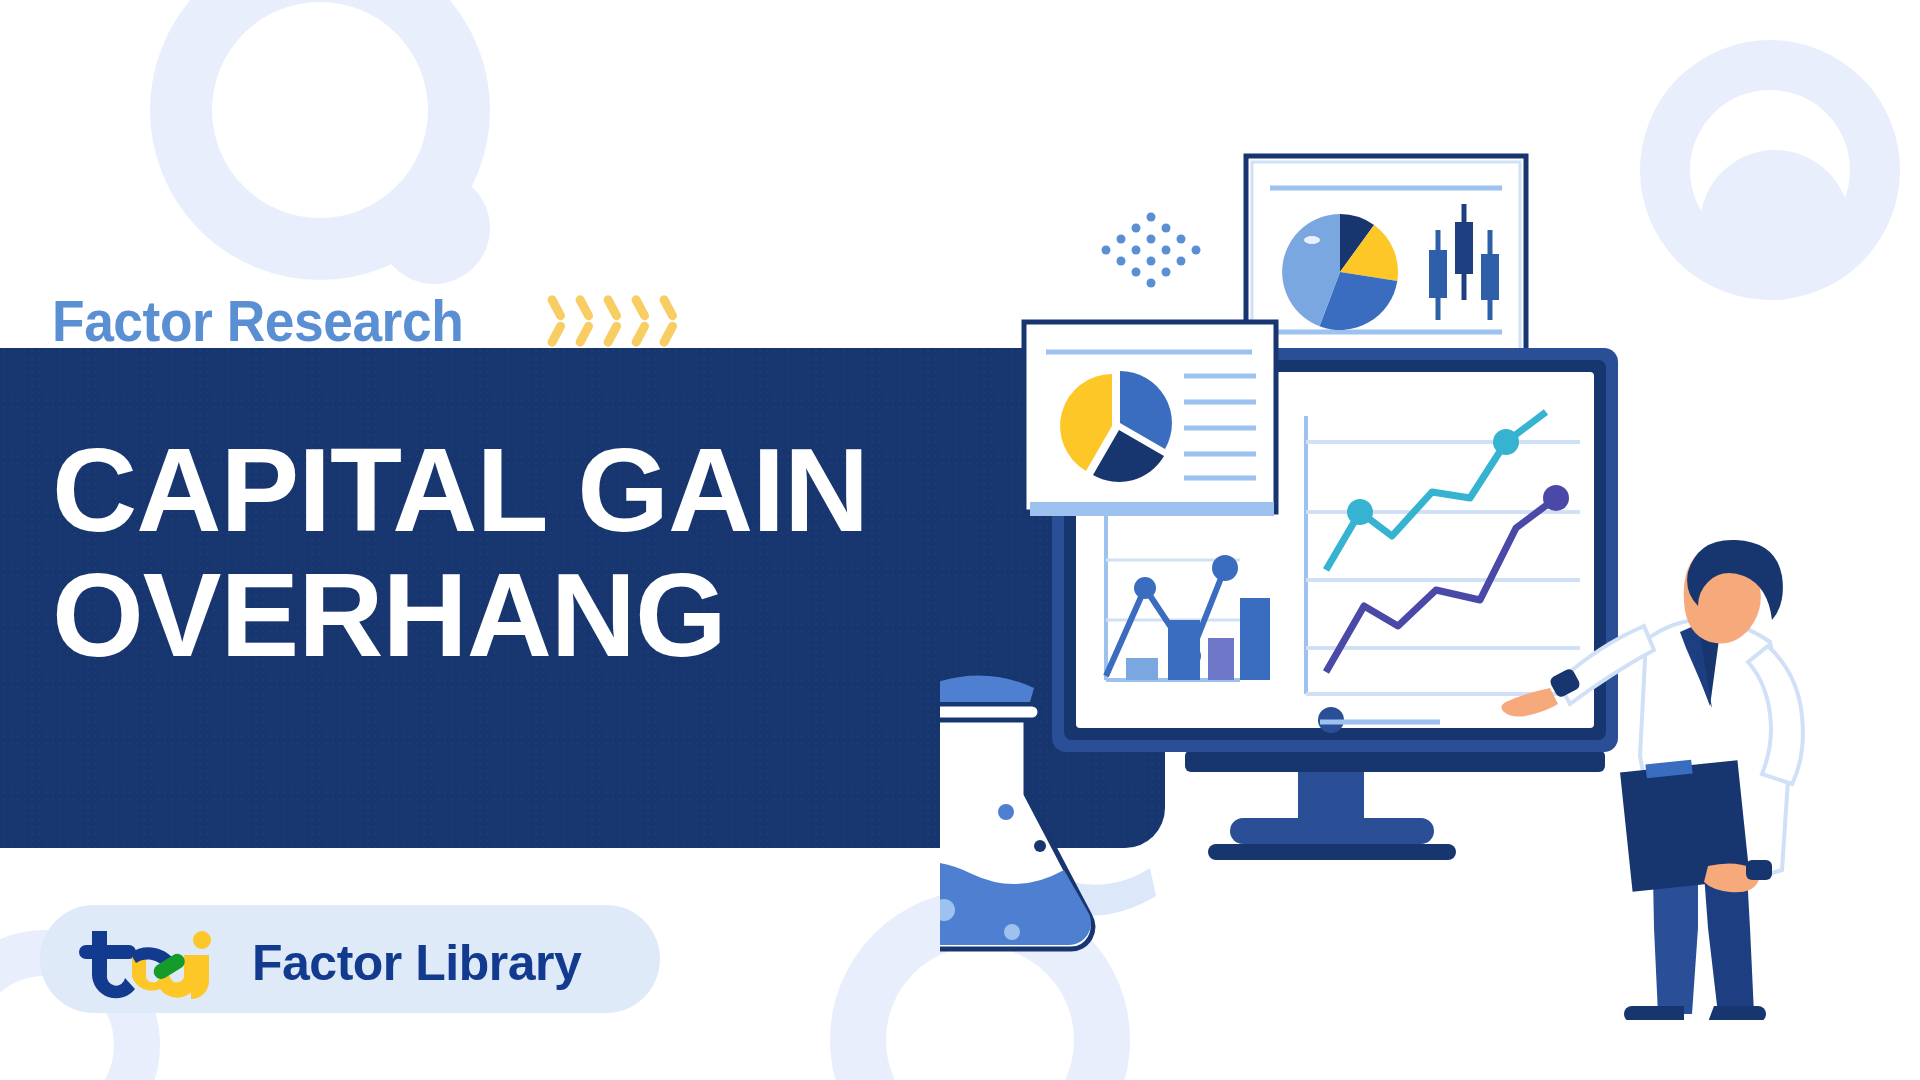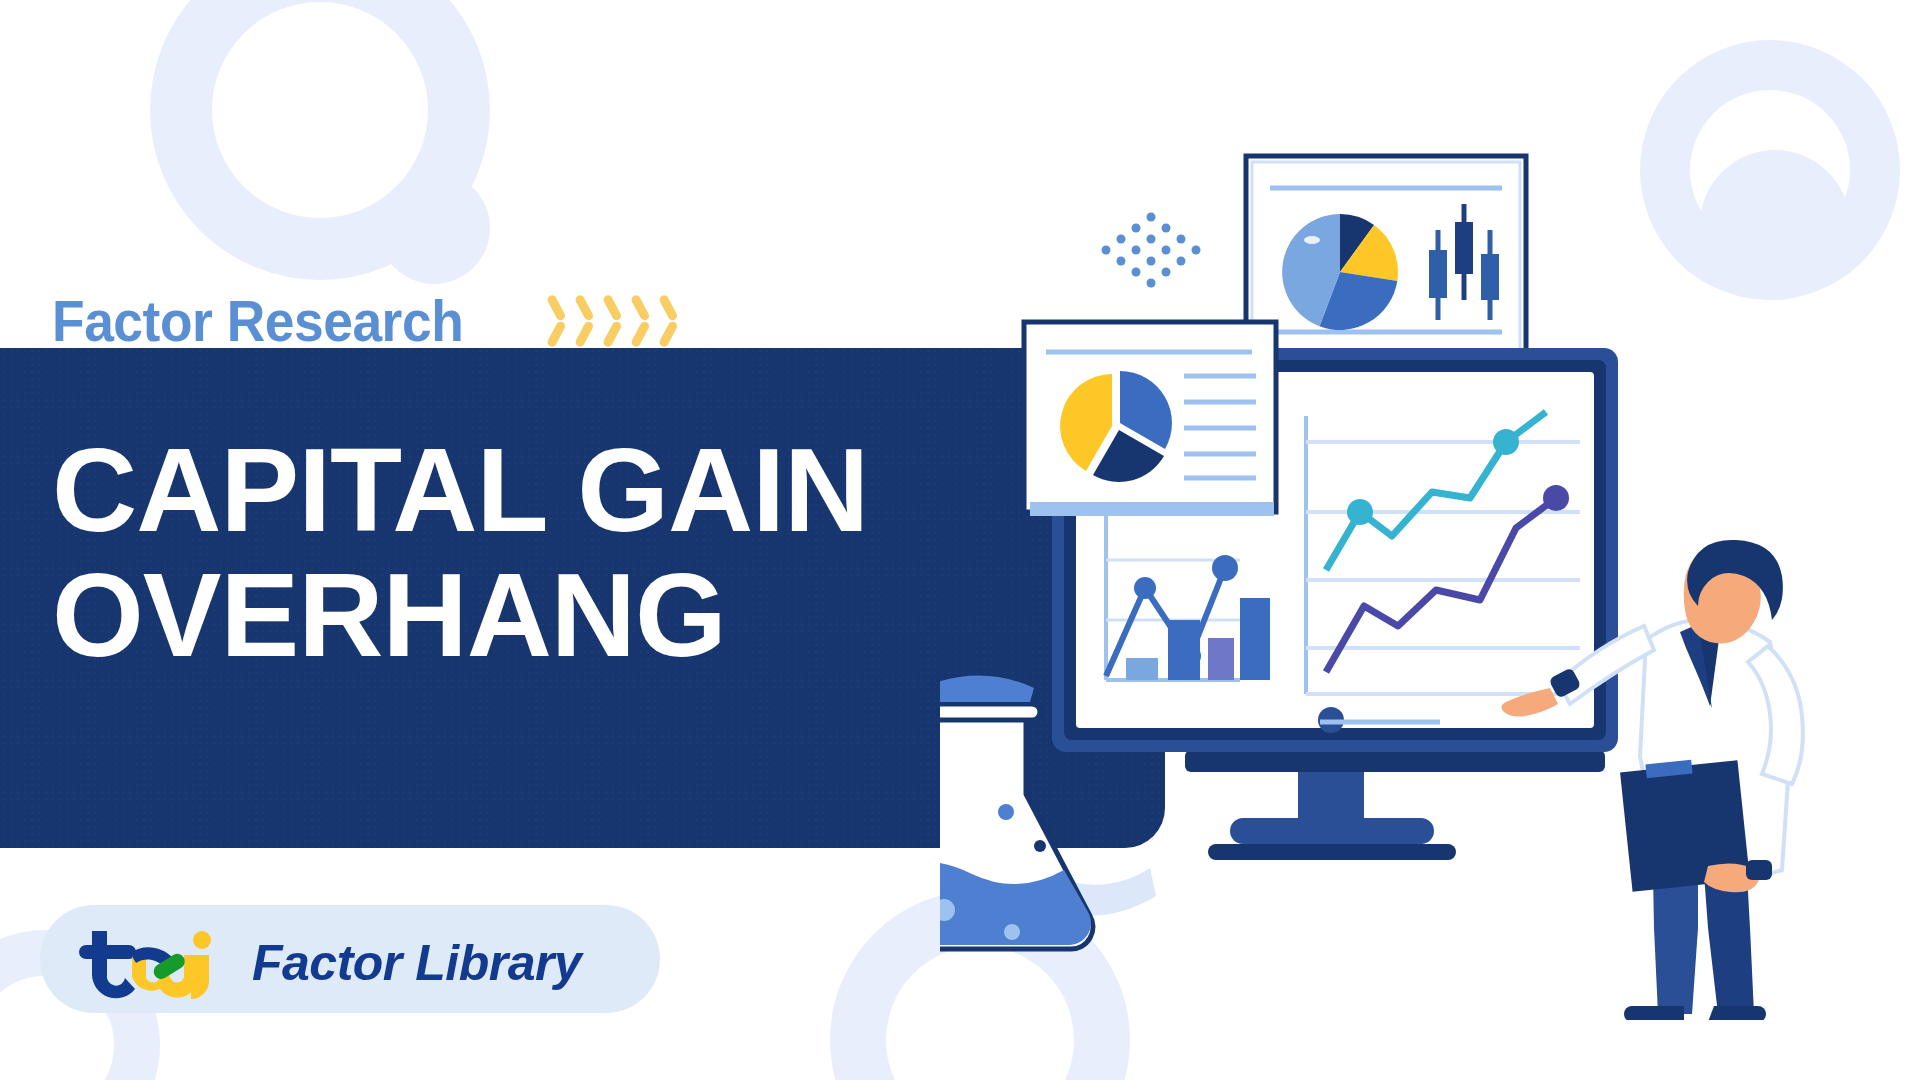--- a/index.html
+++ b/index.html
@@ -54,21 +54,21 @@
     letter-spacing:-1px;
     font-family:"Liberation Sans", sans-serif;
   }
   .headline .l2 { display:block; }
 
   
   .logo-pill {
     position:absolute; left:40px; top:905px;
     height:108px; min-width:620px; padding:8px 54px 0 38px;
     background:#dfeaf9; border-radius:56px;
-    display:flex; align-items:center; gap:26px;font-style:italic;
+    display:flex; align-items:center; gap:26px;
   }
   .tej-mark { width:148px; height:72px; flex:0 0 auto; }
   .logo-text {
     font-size:50px; font-weight:bold; color:#123a8e;
     letter-spacing:-0.5px; white-space:nowrap;
     font-family:"Liberation Sans", sans-serif;
   }
 
   
   .illus { position:absolute; left:940px; top:120px; width:980px; height:900px; }

